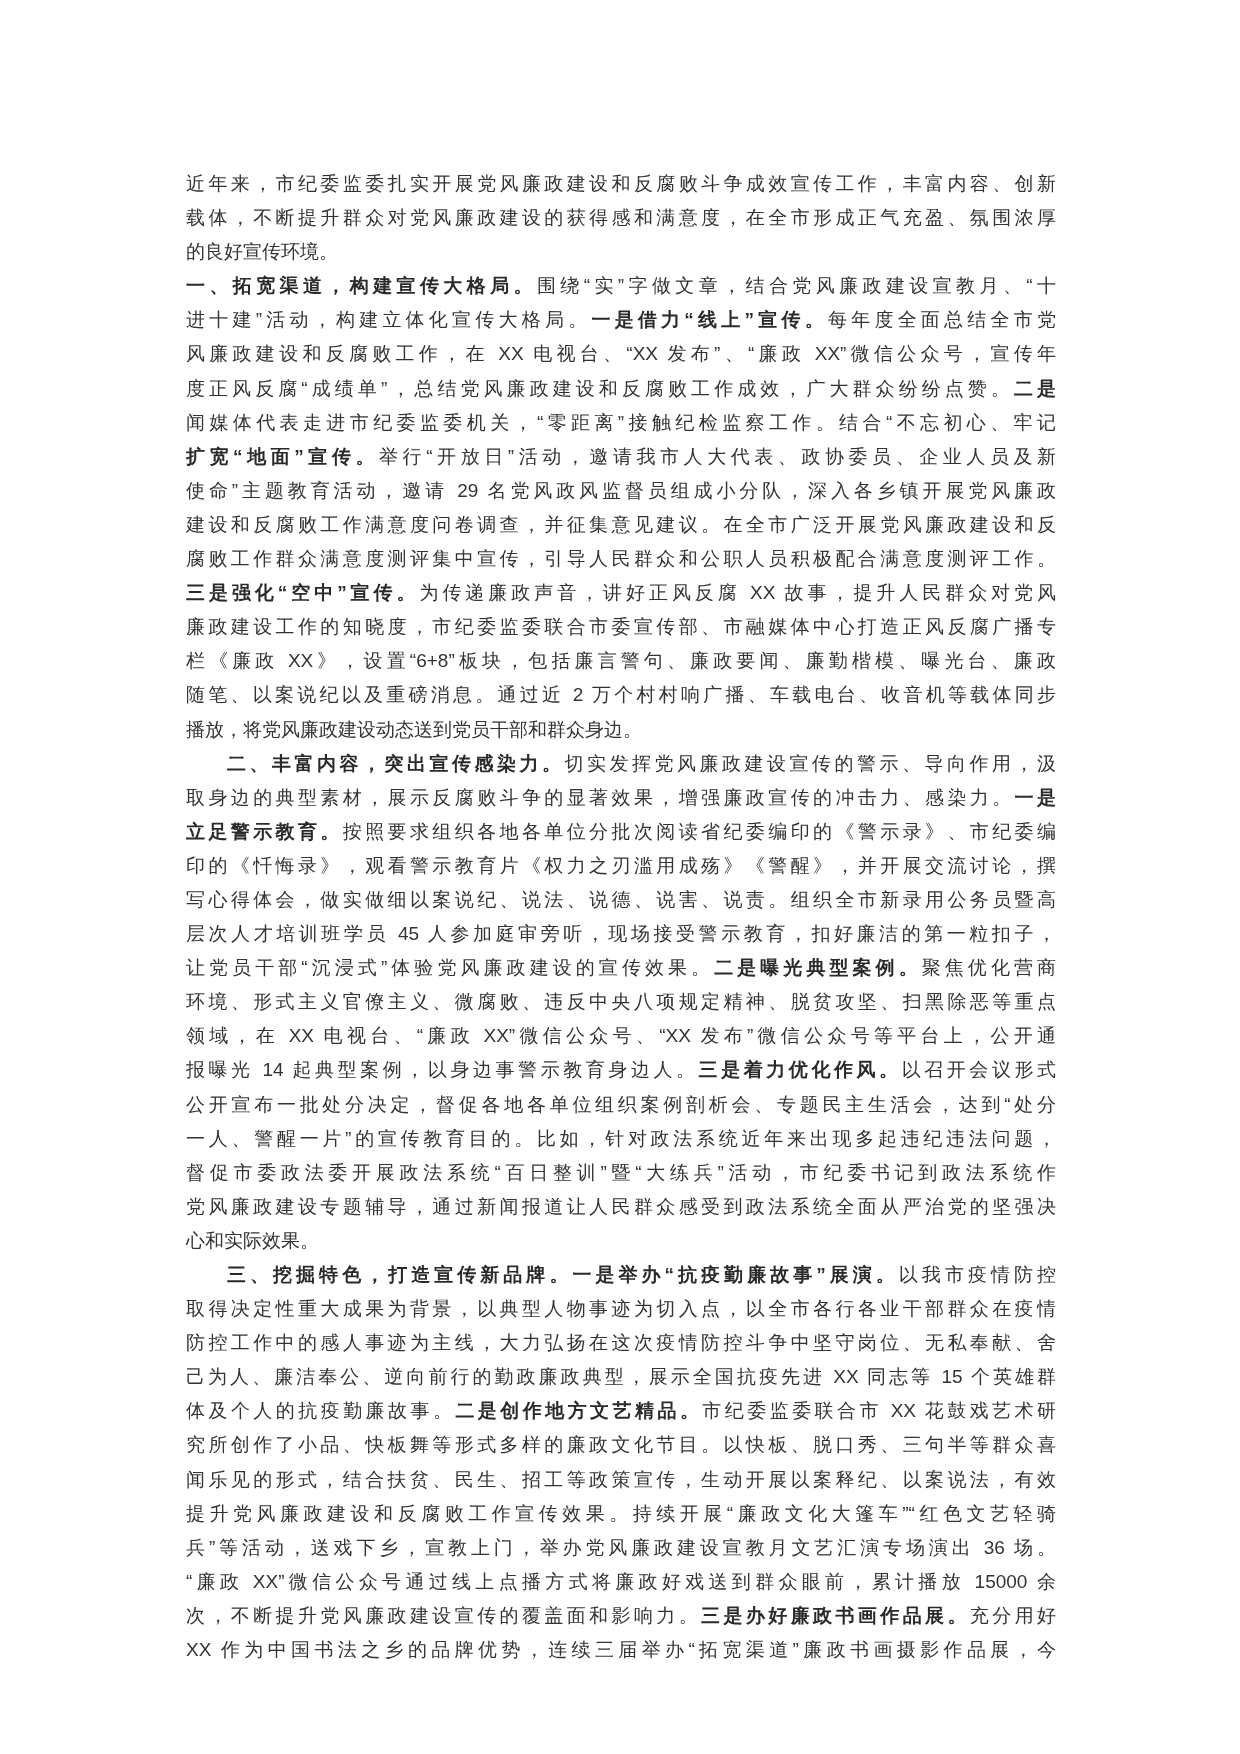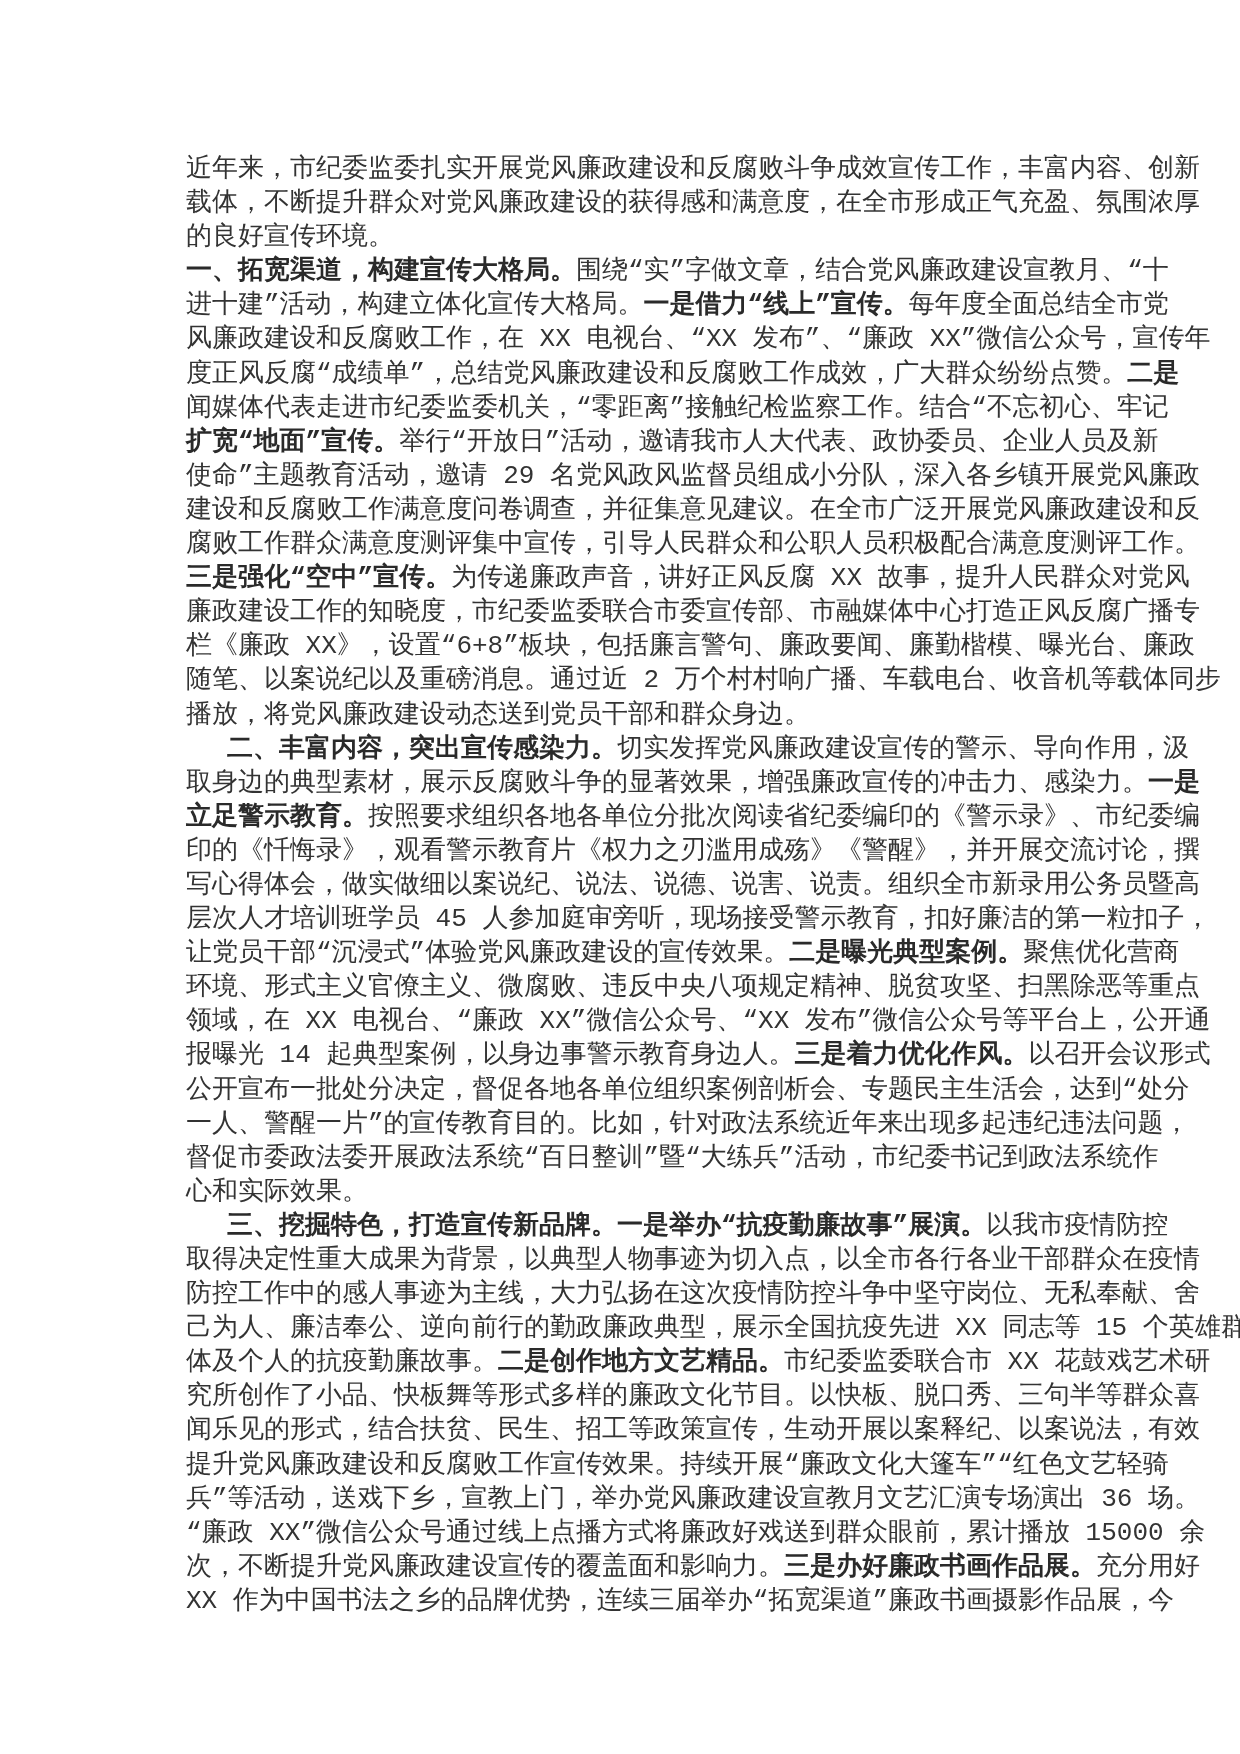--- a/index.html
+++ b/index.html
@@ -1,20 +1,20 @@
 <!DOCTYPE html>
 <html><head>
 <meta charset="utf-8">
 <style>
   html, body { margin: 0; padding: 0; background: #ffffff; }
   body { width: 1240px; height: 1754px; position: relative; overflow: hidden; }
   .page {
-    position: absolute; left: 186px; top: 152px; width: 870px;
-    font-family: Liberation Mono, monospace;
-    color: #333333; font-size: 26px; line-height: 34.1px;
+    position: absolute; left: 186px; top: 167px; width: 870px;
+    font-family: Liberation Sans, sans-serif;
+    color: #333333; font-size: 19px; line-height: 34.1px;
   }
   .line { display: block; white-space: nowrap; height: 34.1px; text-align: justify; text-align-last: justify; }
   .line.last { text-align-last: left; }
   .line.indent { padding-left: 41px; }
   .b { font-weight: bold; color: #2a2a2a; margin-top: 36px; }
 </style>
 </head>
 <body>
 
 <div class="page" id="doc">
@@ -41,20 +41,21 @@
     <div class="line"><span>印的《忏悔录》，观看警示教育片《权力之刃滥用成殇》《警醒》，并开展交流讨论，撰</span></div>
     <div class="line"><span>写心得体会，做实做细以案说纪、说法、说德、说害、说责。组织全市新录用公务员暨高</span></div>
     <div class="line"><span>层次人才培训班学员 45 人参加庭审旁听，现场接受警示教育，扣好廉洁的第一粒扣子，</span></div>
     <div class="line"><span>让党员干部“沉浸式”体验党风廉政建设的宣传效果。</span><span class="b">二是曝光典型案例。</span><span>聚焦优化营商</span></div>
     <div class="line"><span>环境、形式主义官僚主义、微腐败、违反中央八项规定精神、脱贫攻坚、扫黑除恶等重点</span></div>
     <div class="line"><span>领域，在 XX 电视台、“廉政 XX”微信公众号、“XX 发布”微信公众号等平台上，公开通</span></div>
     <div class="line"><span>报曝光 14 起典型案例，以身边事警示教育身边人。</span><span class="b">三是着力优化作风。</span><span>以召开会议形式</span></div>
     <div class="line"><span>公开宣布一批处分决定，督促各地各单位组织案例剖析会、专题民主生活会，达到“处分</span></div>
     <div class="line"><span>一人、警醒一片”的宣传教育目的。比如，针对政法系统近年来出现多起违纪违法问题，</span></div>
     <div class="line"><span>督促市委政法委开展政法系统“百日整训”暨“大练兵”活动，市纪委书记到政法系统作</span></div>
+    <div class="line"><span>党风廉政建设专题辅导，通过新闻报道让人民群众感受到政法系统全面从严治党的坚强决</span></div>
     <div class="line last"><span>心和实际效果。</span></div>
     <div class="line indent"><span class="b">三、挖掘特色，打造宣传新品牌。一是举办“抗疫勤廉故事”展演。</span><span>以我市疫情防控</span></div>
     <div class="line"><span>取得决定性重大成果为背景，以典型人物事迹为切入点，以全市各行各业干部群众在疫情</span></div>
     <div class="line"><span>防控工作中的感人事迹为主线，大力弘扬在这次疫情防控斗争中坚守岗位、无私奉献、舍</span></div>
     <div class="line"><span>己为人、廉洁奉公、逆向前行的勤政廉政典型，展示全国抗疫先进 XX 同志等 15 个英雄群</span></div>
     <div class="line"><span>体及个人的抗疫勤廉故事。</span><span class="b">二是创作地方文艺精品。</span><span>市纪委监委联合市 XX 花鼓戏艺术研</span></div>
     <div class="line"><span>究所创作了小品、快板舞等形式多样的廉政文化节目。以快板、脱口秀、三句半等群众喜</span></div>
     <div class="line"><span>闻乐见的形式，结合扶贫、民生、招工等政策宣传，生动开展以案释纪、以案说法，有效</span></div>
     <div class="line"><span>提升党风廉政建设和反腐败工作宣传效果。持续开展“廉政文化大篷车”“红色文艺轻骑</span></div>
     <div class="line"><span>兵”等活动，送戏下乡，宣教上门，举办党风廉政建设宣教月文艺汇演专场演出 36 场。</span></div>

